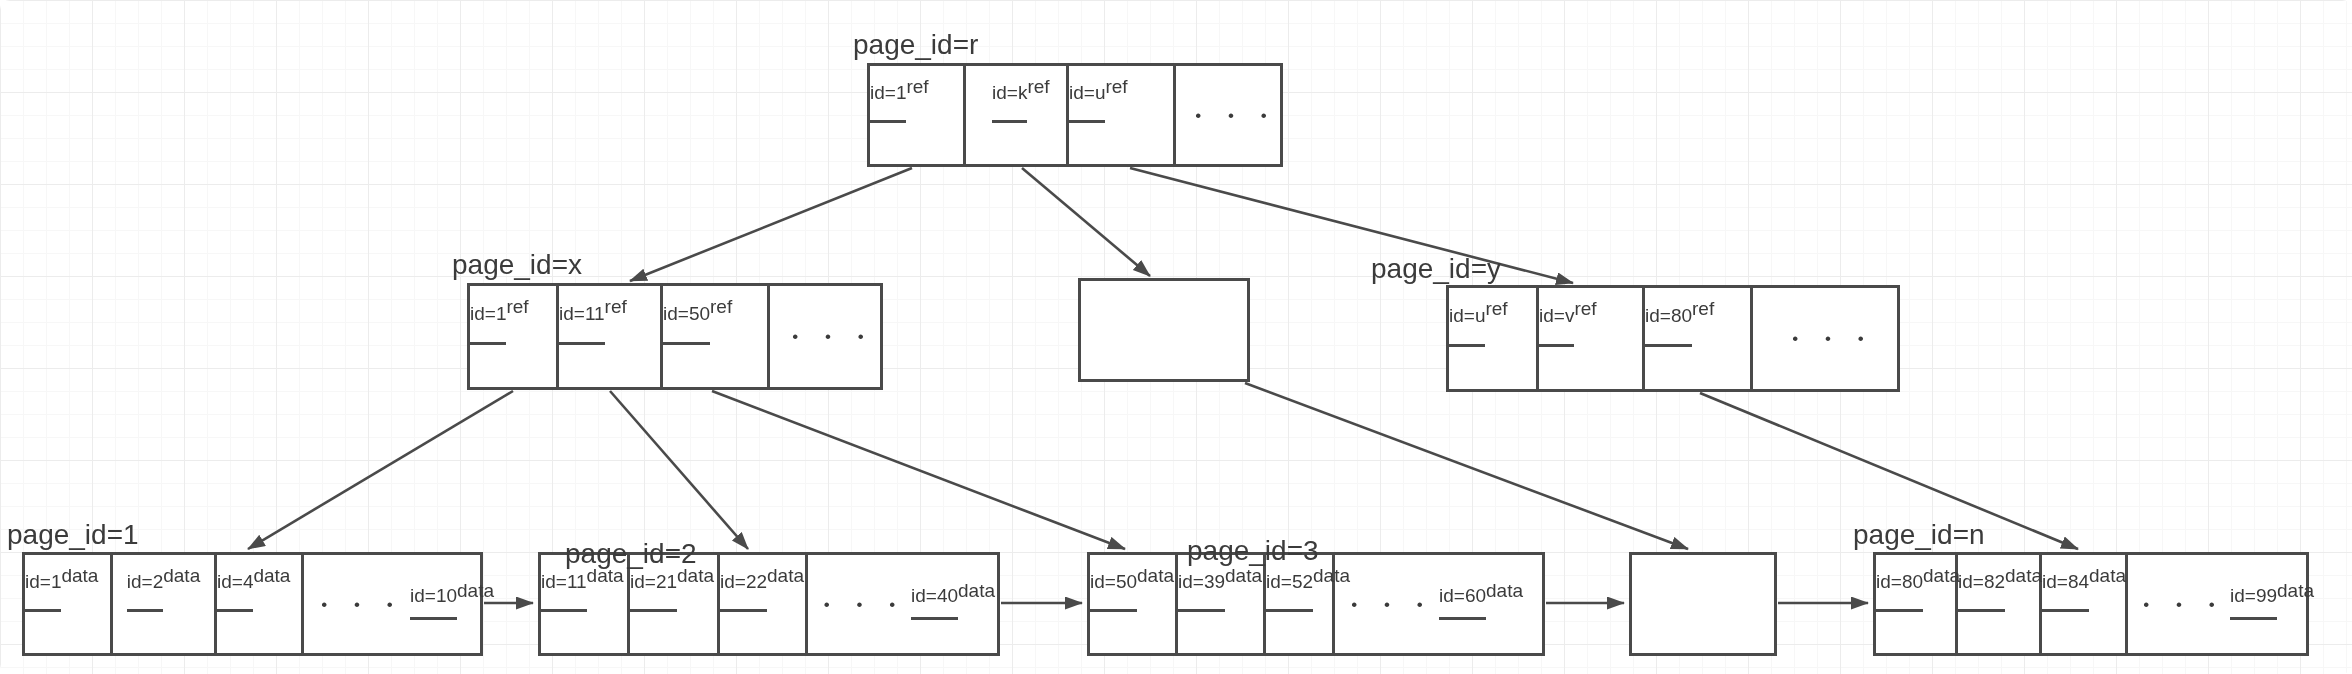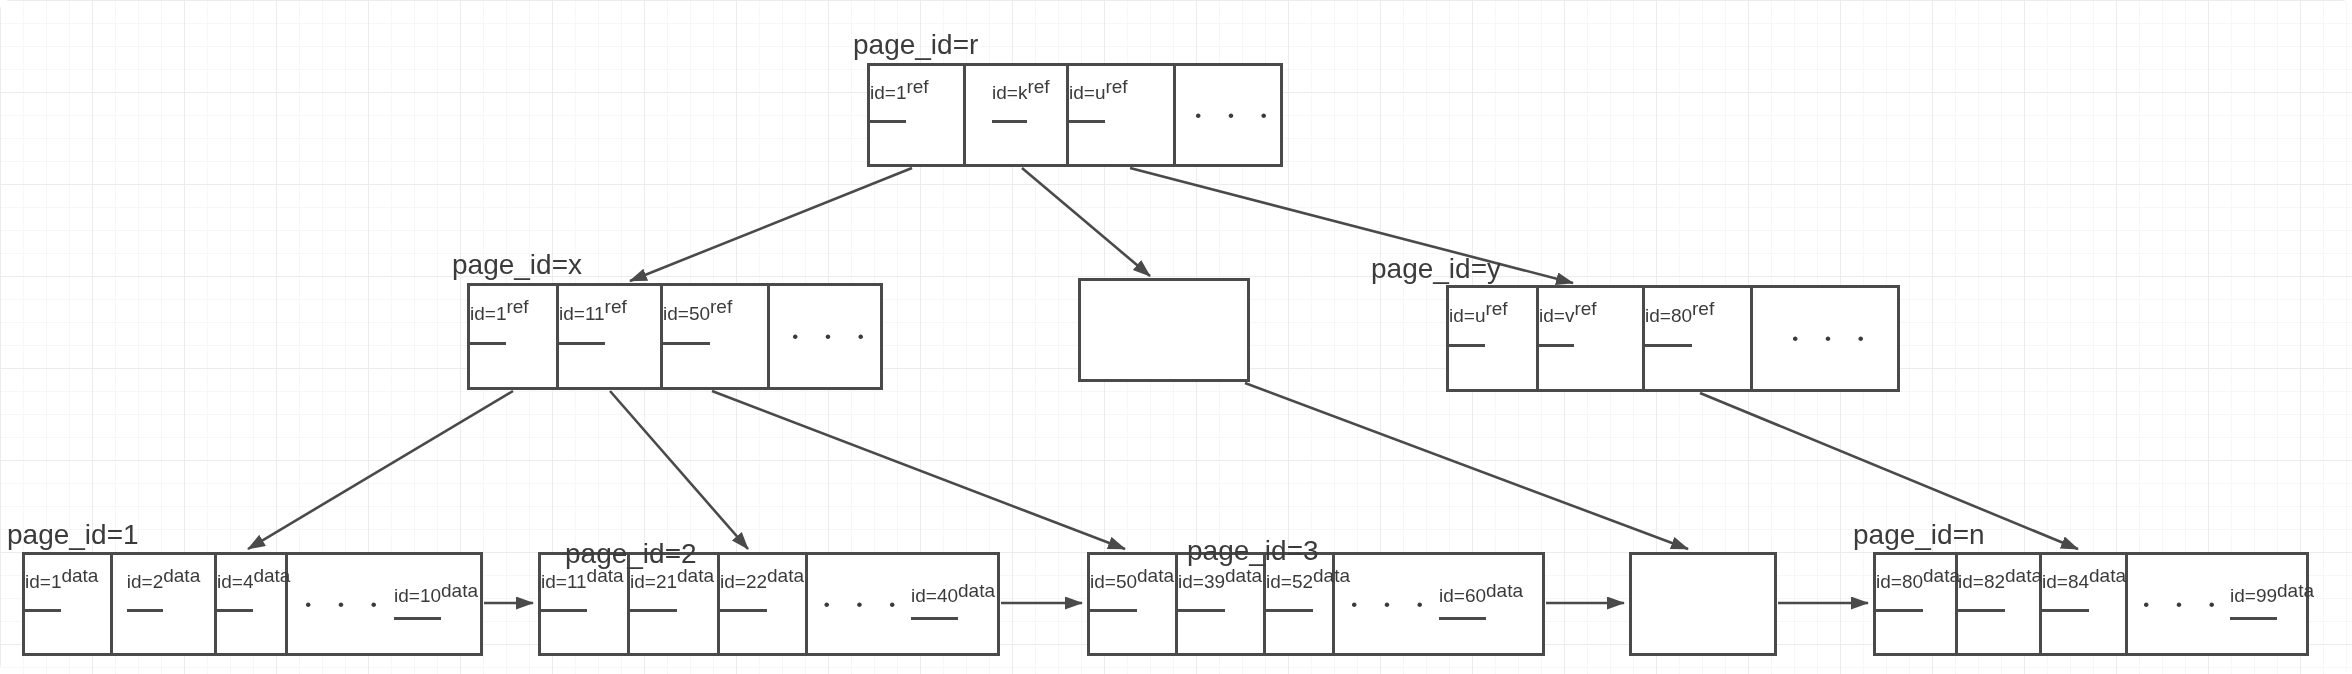--- a/index.html
+++ b/index.html
@@ -118,21 +118,21 @@
     <div class="node-label" style="left: 1371px; top: 255px;">page_id=y</div>
     <div class="node" style="left: 22px; top: 552px; width: 461px; height: 104px;">
       <div class="col kv" style="width: 88px;">
         <div class="cell-top">id=1</div>
         <div class="cell-bottom">data</div>
       </div>
       <div class="col kv" style="width: 104px; justify-content: center;">
         <div class="cell-top">id=2</div>
         <div class="cell-bottom">data</div>
       </div>
-      <div class="col kv" style="width: 71px;">
+      <div class="col kv" style="width: 87px;">
         <div class="cell-top">id=4</div>
         <div class="cell-bottom">data</div>
       </div>
       <div class="col dots-col" style="width: 106px;">
         <div class="dots">• • •</div>
       </div>
       <div class="col kv" style="width: 90px;">
         <div class="cell-top">id=10</div>
         <div class="cell-bottom">data</div>
       </div>

